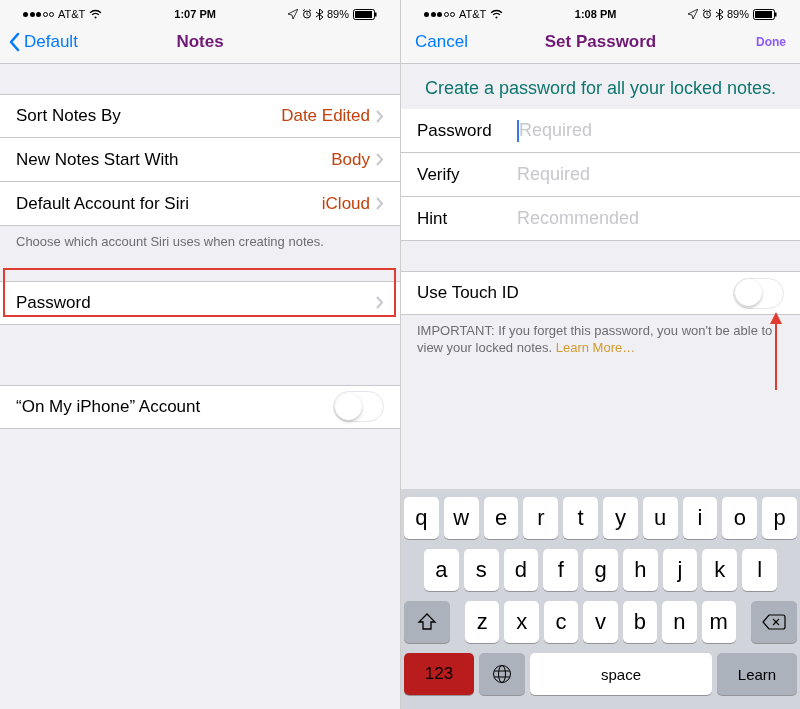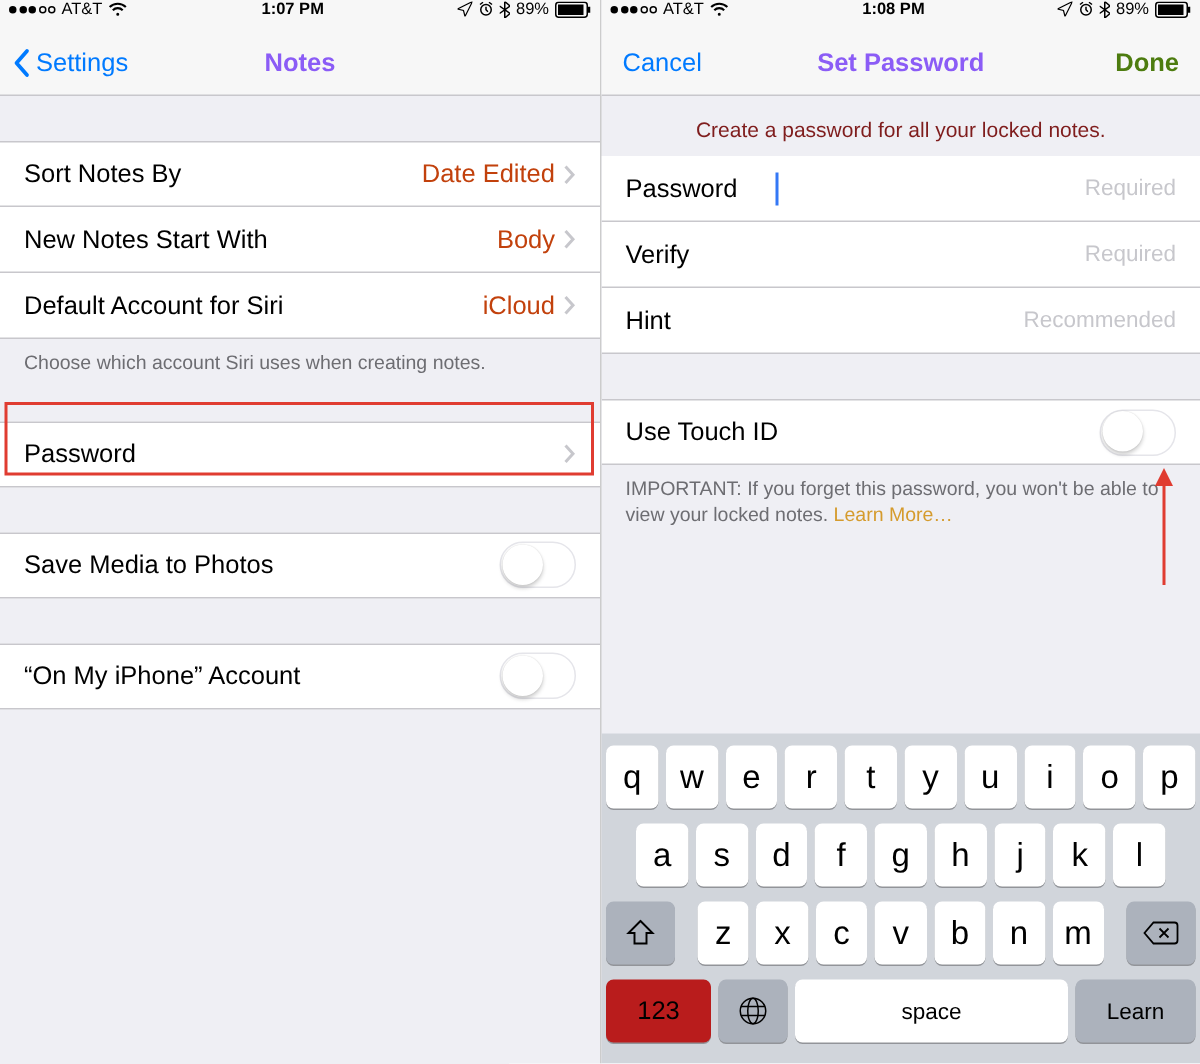--- a/index.html
+++ b/index.html
@@ -2,57 +2,57 @@
 <html><head>
 <meta charset="utf-8">
 <style>
   * { box-sizing: border-box; margin: 0; padding: 0; }
   html, body { width: 800px; height: 709px; overflow: hidden; font-family: -apple-system, "Helvetica Neue", Helvetica, Arial, sans-serif; }
   .wrap { display: flex; width: 800px; height: 709px; }
   .phone { width: 400px; height: 709px; background: #efeff4; display: flex; flex-direction: column; position: relative; }
   .phone + .phone { border-left: 1px solid #ccc; }
 
   
-  .statusbar { height: 20px; background: #f7f7f7; display: flex; align-items: flex-start; justify-content: space-between; padding: 0 6px; font-size: 11px; color: #000; }
+  .statusbar { height: 20px; background: #f7f7f7; display: flex; align-items: flex-end; justify-content: space-between; padding: 0 23px; font-size: 11px; color: #000; }
   .sb-left, .sb-right { display: flex; align-items: center; gap: 4px; }
   .sb-center { font-weight: 600; }
   .dots { display: flex; gap: 1.5px; }
   .dot { width: 5px; height: 5px; border-radius: 50%; background: #000; }
   .dot.hollow { background: transparent; border: 1px solid #000; }
   .wifi svg, .batt svg, .sb-right svg { display: block; }
 
   
   .navbar { height: 44px; background: #f7f7f7; border-bottom: 1px solid #c8c7cc; display: flex; align-items: center; justify-content: center; position: relative; }
   .nav-left { position: absolute; left: 8px; display: flex; align-items: center; color: #007aff; font-size: 17px; }
   .nav-left svg { margin-right: 4px; }
-  .nav-title { font-size: 17px; font-weight: 600; color: #8b5cf6; }
-  .nav-right { position: absolute; right: 14px; color: #4d7c0f; font-size: 17px; font-weight: 600; text-align: right; }
+  .nav-title { font-size: 17px; font-weight: 600; color: #701a75; }
+  .nav-right { position: absolute; right: 14px; color: #8b5cf6; font-size: 12px; font-weight: 600; text-align: right; }
   .nav-cancel { position: absolute; left: 14px; color: #007aff; font-size: 17px; }
 
   
   .content { flex: 1; overflow: hidden; }
   .group-gap { height: 30px; }
   .cell { background: #fff; border-top: 1px solid #c8c7cc; border-bottom: 1px solid #c8c7cc; padding: 0 16px; height: 44px; display: flex; align-items: center; justify-content: space-between; font-size: 17px; color: #000; }
   .cell + .cell { border-top: none; }
   .cell .detail { color: #c2410c; display: flex; align-items: center; }
   .chev { margin-left: 6px; }
   .footer-text { padding: 8px 16px 0 16px; font-size: 13px; color: #6d6d72; line-height: 1.3; }
-  .header-text { padding: 14px 16px 10px 16px; font-size: 14px; color: #7f1d1d; text-align: center; }
+  .header-text { padding: 14px 16px 10px 16px; font-size: 18px; color: #0f766e; text-align: center; }
 
   .highlight-box { position: absolute; border: 2.5px solid #e03c31; pointer-events: none; }
 
   
   .switch { width: 51px; height: 31px; border-radius: 16px; background: #fff; border: 1.5px solid #e5e5ea; position: relative; }
   .switch .knob { position: absolute; width: 27px; height: 27px; border-radius: 50%; background: #fff; top: 0.25px; left: 0.5px; box-shadow: 0 2px 3px rgba(0,0,0,0.2), 0 0 1px rgba(0,0,0,0.15); }
 
   
   .form-cell { background: #fff; border-bottom: 1px solid #c8c7cc; padding: 0 16px; height: 44px; display: flex; align-items: center; font-size: 17px; }
   .form-cell:first-of-type { border-top: 1px solid #c8c7cc; }
   .form-label { width: 100px; color: #000; }
-  .form-input { flex: 1; border: none; outline: none; font-size: 15px; background: transparent; text-align: right; }
+  .form-input { flex: 1; border: none; outline: none; font-size: 18px; background: transparent; }
   .form-input::placeholder { color: #c7c7cc; }
   .caret { width: 2px; height: 22px; background: #3478f6; animation: blink 1s step-start infinite; }
   @keyframes blink { 50% { opacity: 0; } }
 
   .learn-link { color: #d59b2d; }
 
   
   .keyboard { background: #d1d5db; padding: 8px 3px 4px 3px; }
   .krow { display: flex; justify-content: center; gap: 5px; margin-bottom: 10px; }
   .key { flex: 1; height: 42px; background: #fff; border-radius: 5px; box-shadow: 0 1px 0 rgba(0,0,0,0.3); display: flex; align-items: center; justify-content: center; font-size: 22px; color: #000; }
@@ -119,21 +119,21 @@
             </svg>
         </span>
       </div>
     </div>
 
     <div class="navbar">
       <div class="nav-left">
         <svg width="12" height="20" viewBox="0 0 12 20">
             <path d="M10 2L3 10l7 8" fill="none" stroke="#007aff" stroke-width="2.5" stroke-linecap="round" stroke-linejoin="round"></path>
           </svg>
-        <span>Settings</span>
+        <span>Default</span>
       </div>
       <div class="nav-title">Notes</div>
     </div>
 
     <div class="content">
       <div class="group-gap"></div>
 
       <div class="cell">
         <span>Sort Notes By</span>
         <span class="detail">
@@ -169,26 +169,20 @@
         <span>Password</span>
         <span class="detail">
           <svg class="chev" width="8" height="13" viewBox="0 0 8 13">
               <path d="M1 1l5 5.5L1 12" fill="none" stroke="#c7c7cc" stroke-width="2"></path>
             </svg>
         </span>
       </div>
 
       <div class="group-gap"></div>
 
-      <div class="cell">
-        <span>Save Media to Photos</span>
-        <span class="switch">
-            <span class="knob"></span>
-          </span>
-      </div>
 
       <div class="group-gap"></div>
 
       <div class="cell">
         <span>“On My iPhone” Account</span>
         <span class="switch">
             <span class="knob"></span>
           </span>
       </div>
     </div>

